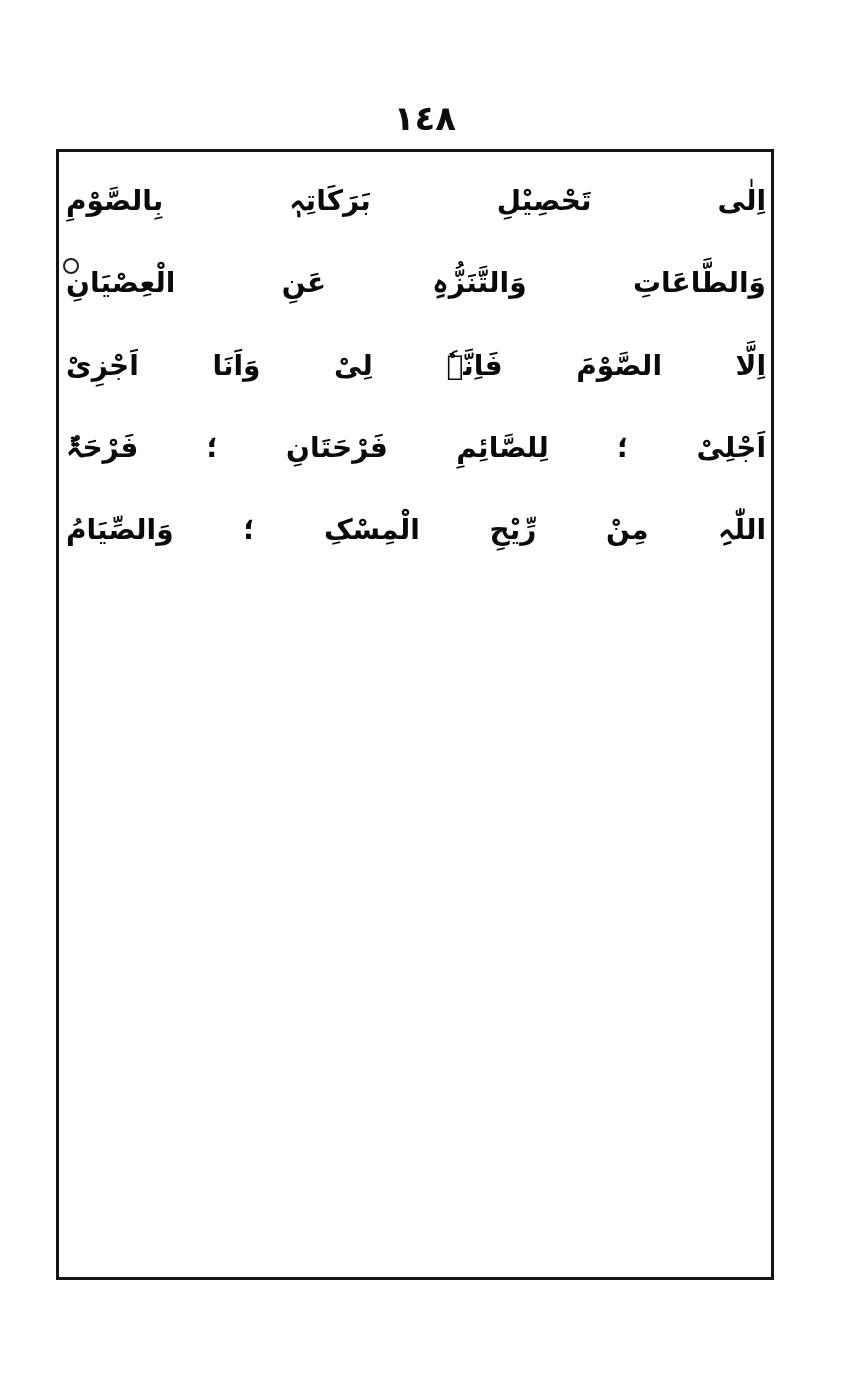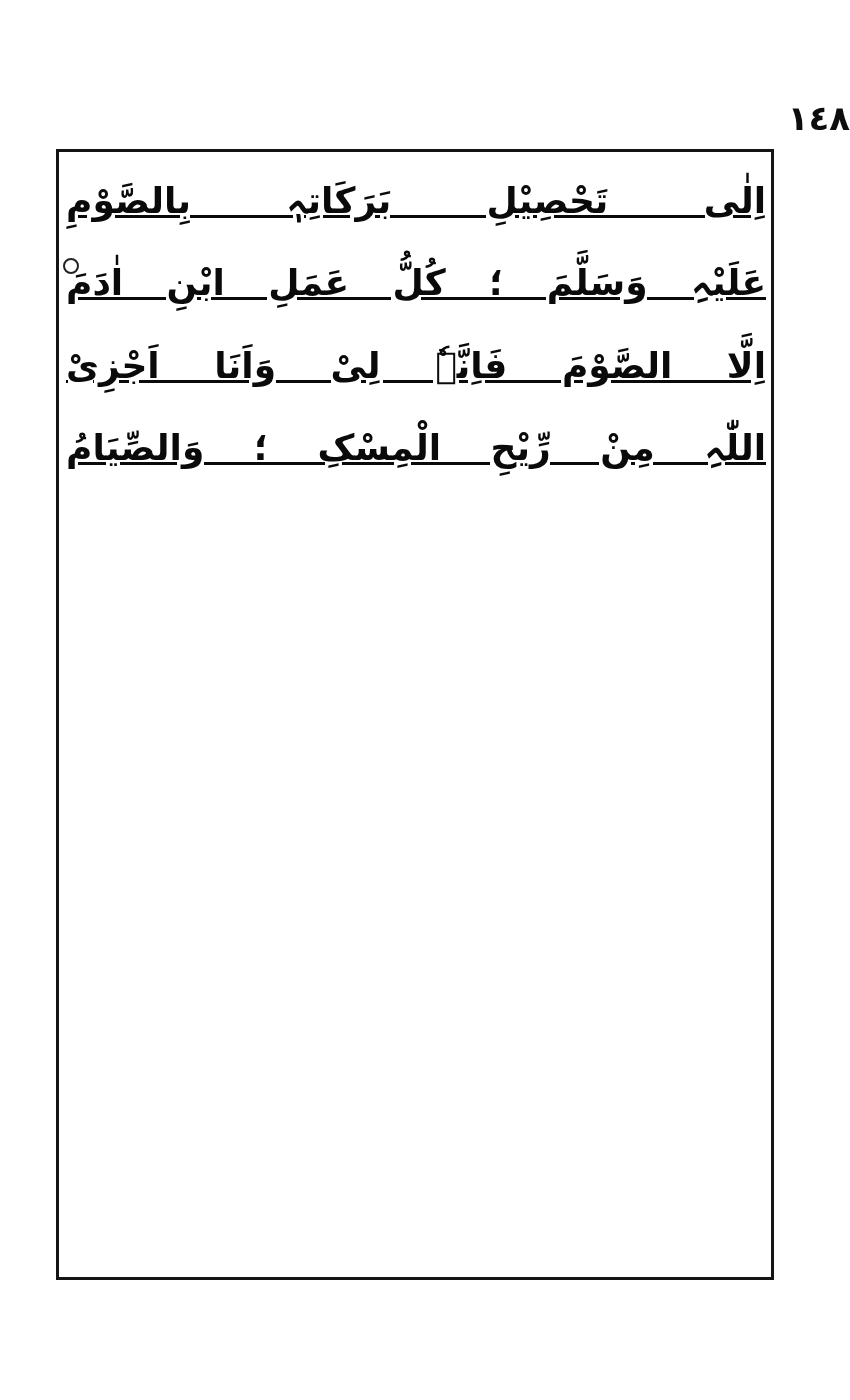--- a/index.html
+++ b/index.html
@@ -13,21 +13,21 @@
     position: relative;
     overflow: hidden;
     font-family: "DejaVu Sans", sans-serif;
     color: #111111;
   }
   .page-number {
     position: absolute;
     top: 98px;
     left: 0;
     width: 850px;
-    text-align: right;
+    text-align: center;
     font-size: 34px;
     font-weight: bold;
     line-height: 40px;
     direction: rtl;
     color: #0d0d0d;
   }
   .frame {
     position: absolute;
     left: 56px;
     top: 149px;
@@ -42,28 +42,27 @@
     left: 66px;
     top: 160px;
     width: 700px;
     direction: rtl;
   }
   .line {
     height: 82.3px;
     display: flex;
     align-items: center;
     justify-content: space-between;
-    font-size: 36px;
+    font-size: 28px;
     font-weight: bold;
     line-height: 82px;
     white-space: nowrap;
     text-align: justify;
     text-align-last: justify;
     color: #0a0a0a;
-    text-decoration: underline;
   }
   .line span.txt {
     display: block;
     width: 100%;
     text-align: justify;
     text-align-last: justify;
   }
   .end-mark {
     position: absolute;
     left: 63px;
@@ -82,21 +81,24 @@
 
 <div class="frame"></div>
 
 <div class="end-mark"></div>
 
 <div class="text-block">
   <div class="line">
       <span class="txt">اِلٰی تَحْصِیْلِ بَرَکَاتِہٖ بِالصَّوْمِ</span>
     </div>
   <div class="line">
-      <span class="txt">عَلَیْہِ وَسَلَّمَ ؛ کُلُّ عَمَلِ ابْنِ اٰدَمَ</span>
+      <span class="txt">وَالطَّاعَاتِ وَالتَّنَزُّہِ عَنِ الْعِصْیَانِ</span>
     </div>
   <div class="line">
       <span class="txt">اِلَّا الصَّوْمَ فَاِنَّہٗ لِیْ وَاَنَا اَجْزِیْ</span>
+    </div>
+  <div class="line">
+      <span class="txt">اَجْلِیْ ؛ لِلصَّائِمِ فَرْحَتَانِ ؛ فَرْحَۃٌ</span>
     </div>
   <div class="line">
       <span class="txt">اللّٰہِ مِنْ رِّیْحِ الْمِسْکِ ؛ وَالصِّیَامُ</span>
     </div>
 </div>
 
 </body></html>

